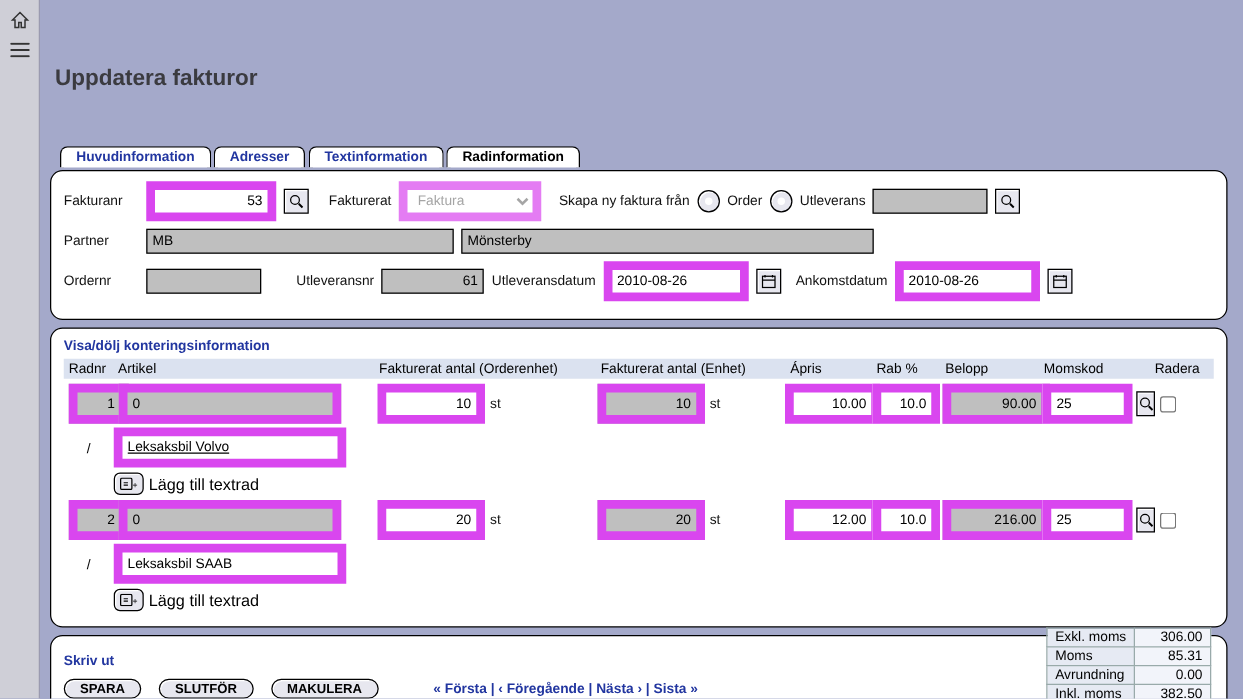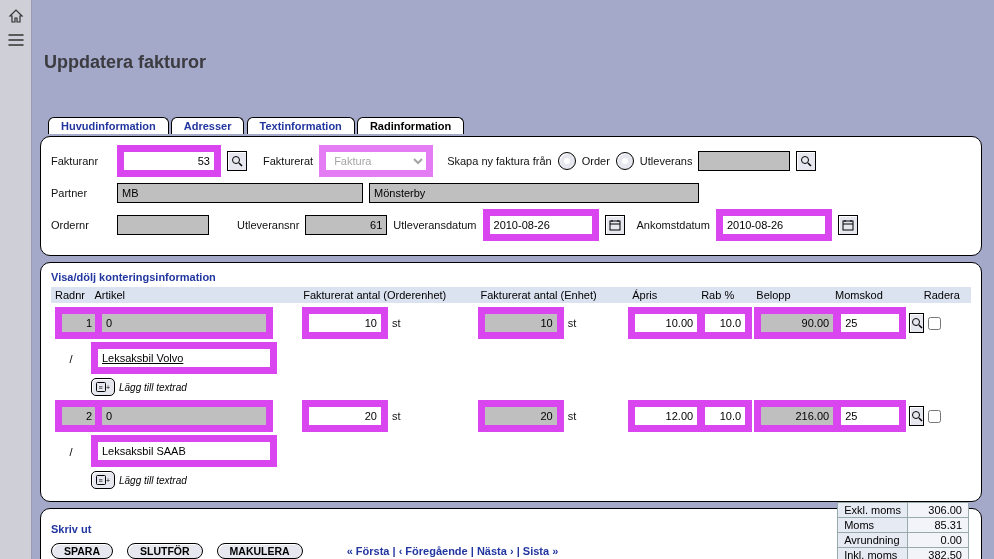--- a/index.html
+++ b/index.html
@@ -196,23 +196,22 @@
     display: flex;
     align-items: center;
     margin-bottom: 4px;
   }
   .slash {
     width: 40px; text-align: center;
     padding-top: 2px;
   }
   .addlink {
     color: #000;
-    font-size: 10px;
+    font-size: 13px;
     margin-left: 4px;
-    font-style: italic;
   }
   .addicon {
     width: 22px; height: 16px;
     border: 1px solid #000;
     border-radius: 5px;
     background: #e7e7ef;
     display:inline-flex; align-items:center; justify-content:center;
     box-shadow: inset 1px 1px 0 #fff;
     cursor:pointer;
   }

